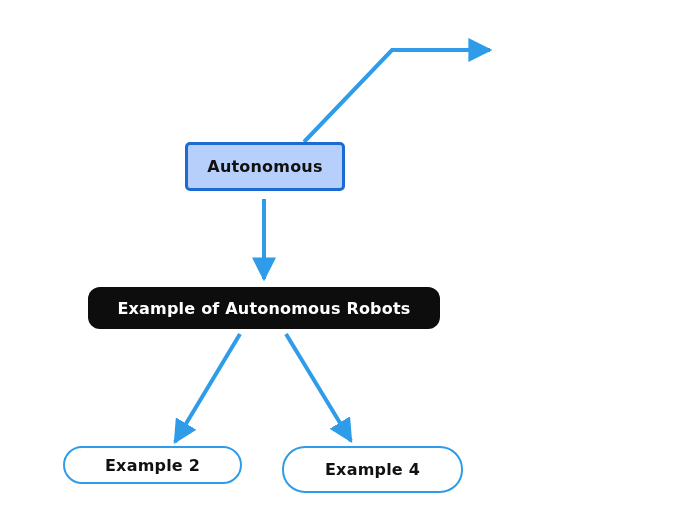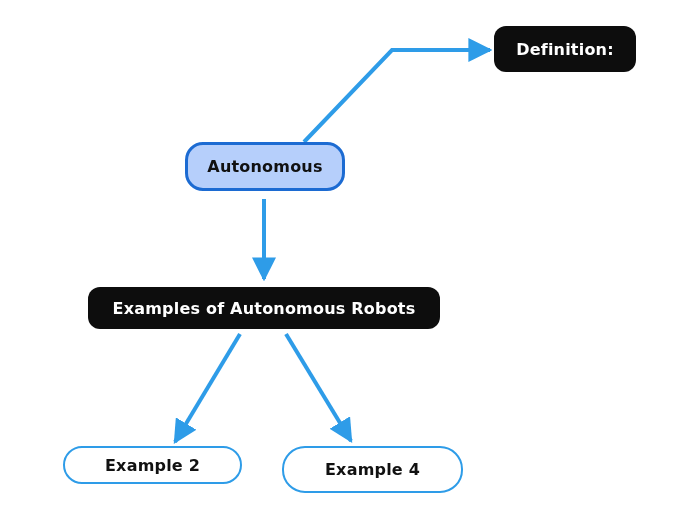--- a/index.html
+++ b/index.html
@@ -44,21 +44,21 @@
   }
   .node.dark {
     background: var(--dark-node-bg, #0d0d0d);
     color: var(--dark-node-text, #ffffff);
     border-radius: 12px;
   }
   .node.highlight {
     background: var(--highlight-node-bg, #b6cffb);
     border: 3px solid var(--highlight-node-border, #1c6bd2);
     color: var(--node-text, #111111);
-    border-radius: 18px;
+    border-radius: 5px;
   }
   .node.outline {
     background: #ffffff;
     border: 2.5px solid var(--outline-node-border, #2e9ce8);
     color: var(--node-text, #111111);
     border-radius: 23px;
   }
   #node-definition { left: 494px; top: 26px;  width: 142px; height: 46px; }
   #node-autonomous { left: 185px; top: 142px; width: 160px; height: 49px; }
   #node-examples   { left: 88px;  top: 287px; width: 352px; height: 42px; }
@@ -75,30 +75,27 @@
       <marker id="ah" viewBox="0 0 10 10" refX="9" refY="5" markerWidth="6" markerHeight="6" orient="auto-start-reverse">
         <path class="arrowhead" d="M0,0 L10,5 L0,10 z"></path>
       </marker>
     </defs>
     <path class="edge" d="M304,142 L392,50 L490,50" marker-end="url(#ah)"></path>
     <path class="edge" d="M264,199 L264,279" marker-end="url(#ah)"></path>
     <path class="edge" d="M240,334 L175,442" marker-end="url(#ah)"></path>
     <path class="edge" d="M286,334 L351,441" marker-end="url(#ah)"></path>
   </svg>
 
-  <div class="node dark" id="node-definition">
-    <span>Definition:</span>
-  </div>
 
   <div class="node highlight" id="node-autonomous">
     <span>Autonomous</span>
   </div>
 
   <div class="node dark" id="node-examples">
-    <span>Examples of Autonomous Robots</span>
+    <span>Example of Autonomous Robots</span>
   </div>
 
   <div class="node outline" id="node-example2">
     <span>Example 2</span>
   </div>
 
   <div class="node outline" id="node-example1">
     <span>Example 4</span>
   </div>
 

